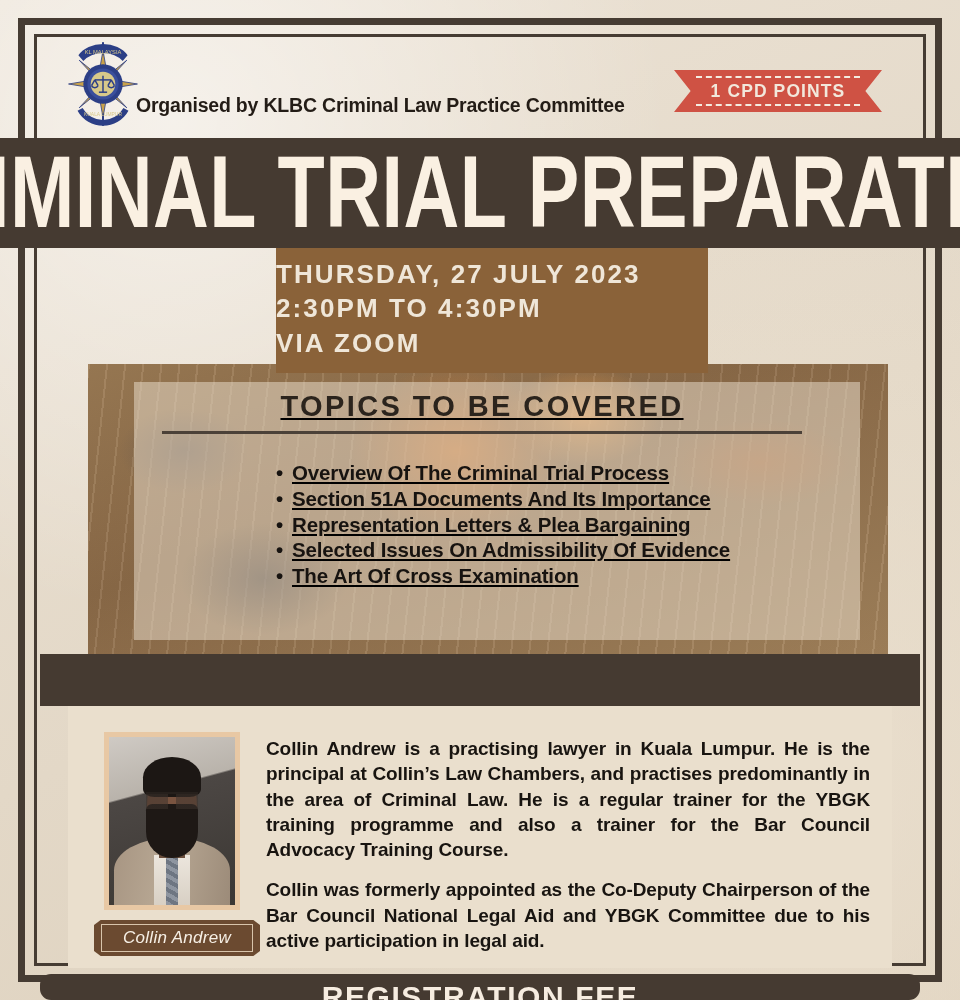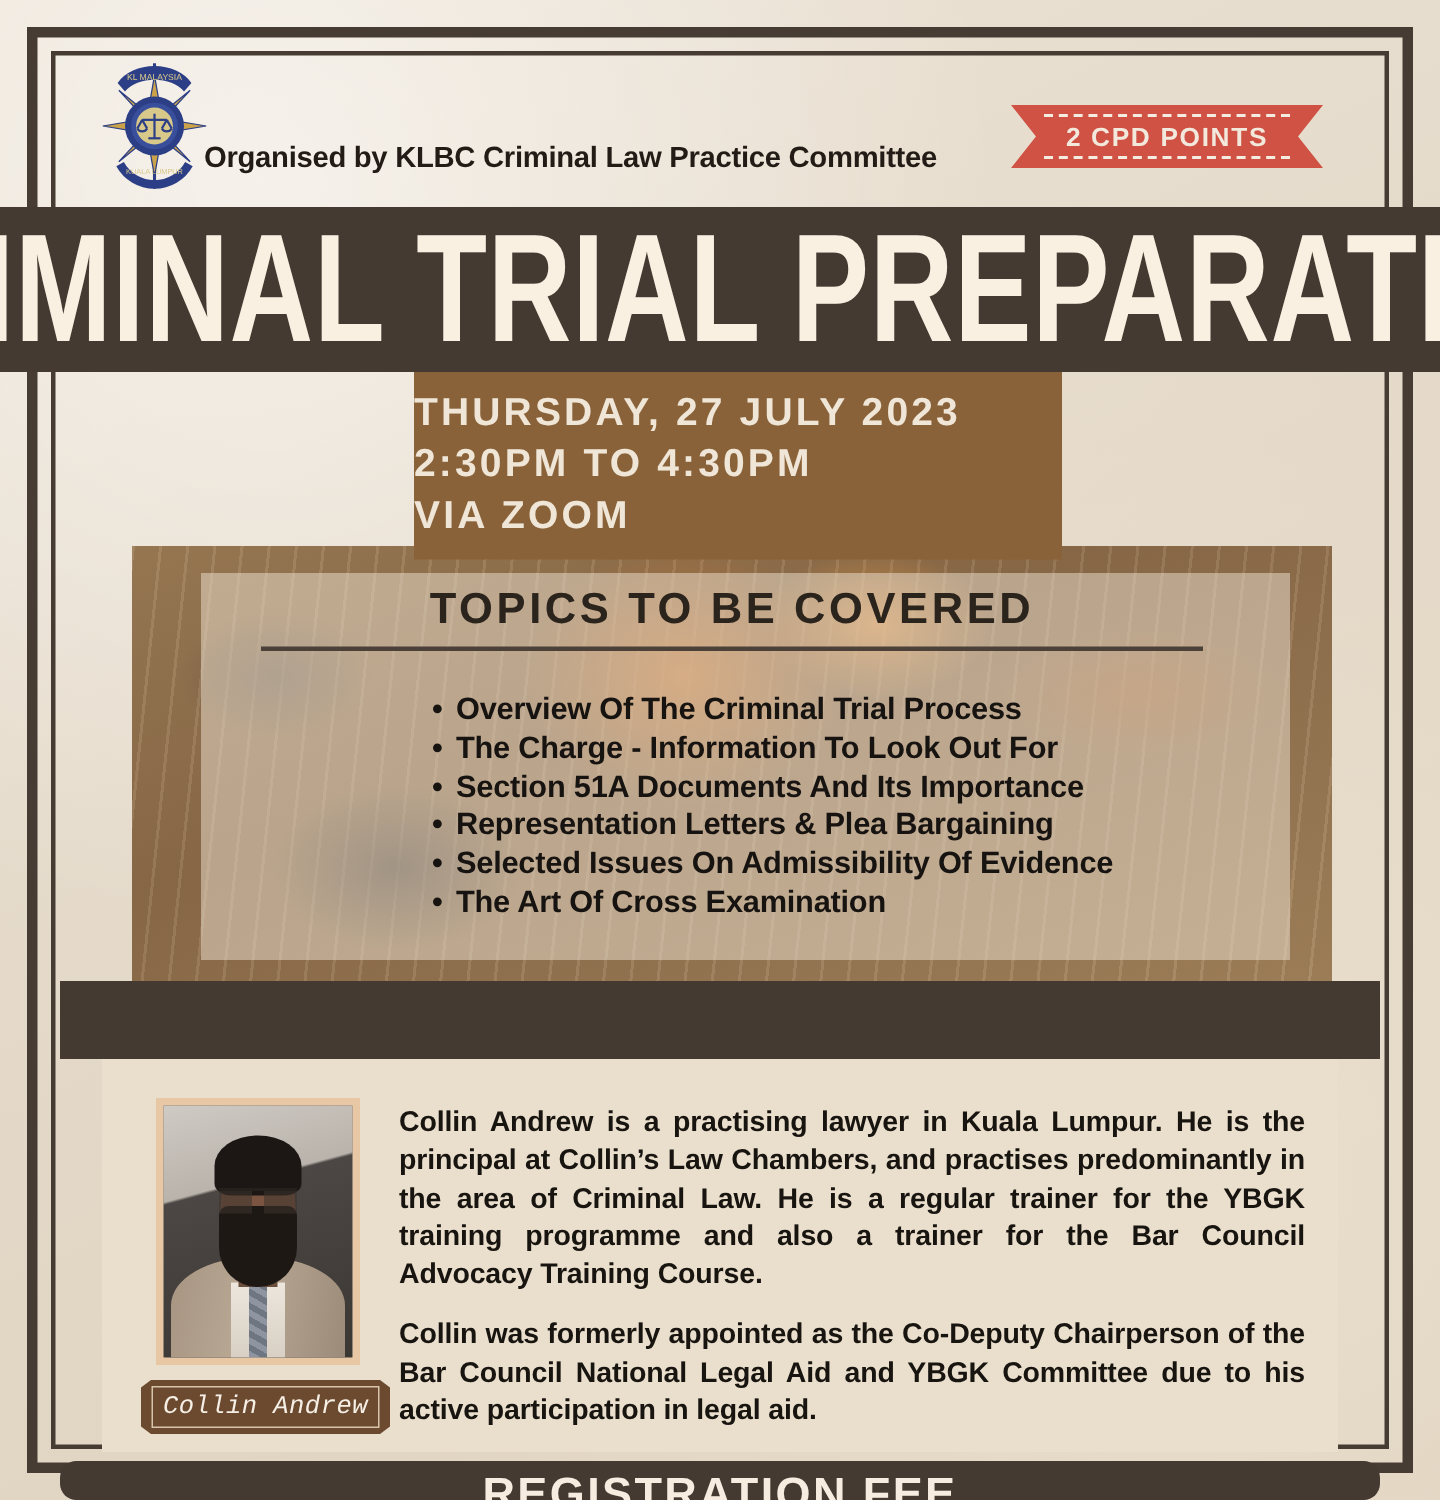--- a/index.html
+++ b/index.html
@@ -169,21 +169,22 @@
   }
   .topics-overlay {
     position: absolute;
     left: 46px; top: 18px; right: 28px; bottom: 14px;
     background: rgba(234,223,205,0.52);
   }
   .topics-inner {
     position: absolute;
     inset: 0;
     z-index: 2;
-    padding: 26px 40px 0 40px;
+    padding: 26px 40px 0 28px;
+    text-decoration: underline;
   }
   .topics-heading {
     text-align: center;
     font-size: 29px;
     font-weight: bold;
     color: #2b241d;
     letter-spacing: 2.4px;
   }
   .topics-rule {
     height: 3px;
@@ -319,21 +320,21 @@
   }
   .speaker-nameplate-inner {
     position: absolute;
     left: 7px; top: 4px; right: 7px; bottom: 4px;
     border: 1px solid #d8c4ab;
     pointer-events: none;
   }
   .speaker-name {
     position: relative;
     z-index: 2;
-    font-family: Liberation Mono, monospace;
+    font-family: Liberation Sans, sans-serif;
     font-style: italic;
     font-size: 17px;
     color: #f6efe5;
     letter-spacing: 0.3px;
   }
 
   .speaker-bio {
     position: absolute;
     left: 198px;
     top: 30px;
@@ -378,21 +379,20 @@
 <div id="poster">
 
   <div class="topics-panel">
     <div class="topics-photo"></div>
     <div class="topics-overlay"></div>
     <div class="topics-inner">
       <div class="topics-heading">TOPICS TO BE COVERED</div>
       <div class="topics-rule"></div>
       <ul class="topics-list">
         <li>Overview Of The Criminal Trial Process</li>
-        <li>The Charge - Information To Look Out For</li>
         <li>Section 51A Documents And Its Importance</li>
         <li>Representation Letters &amp; Plea Bargaining</li>
         <li>Selected Issues On Admissibility Of Evidence</li>
         <li>The Art Of Cross Examination</li>
       </ul>
     </div>
   </div>
 
   <div class="speakers-band"></div>
 
@@ -453,21 +453,21 @@
             <path d="M56 57 A4.5 4.5 0 0 0 64 57"></path>
             <path d="M45 65 L55 65"></path>
           </g>
           <text x="50" y="18" font-size="7" fill="#d8c98a" text-anchor="middle" font-family="'Liberation Sans',sans-serif">KL MALAYSIA</text>
           <text x="50" y="94" font-size="6" fill="#d8c98a" text-anchor="middle" font-family="'Liberation Sans',sans-serif">KUALA LUMPUR</text>
         </g>
       </svg>
     </div>
     <div class="org-line">Organised by KLBC Criminal Law Practice Committee</div>
     <div class="cpd-ribbon">
-      <span class="cpd-label">2 CPD POINTS</span>
+      <span class="cpd-label">1 CPD POINTS</span>
     </div>
   </div>
 
   <div class="title-bar">
     <div class="title-text">CRIMINAL TRIAL PREPARATION</div>
   </div>
 
   <div class="date-box">
     <div class="date-line l1">THURSDAY, 27 JULY 2023</div>
     <div class="date-line l2">2:30PM TO 4:30PM</div>

